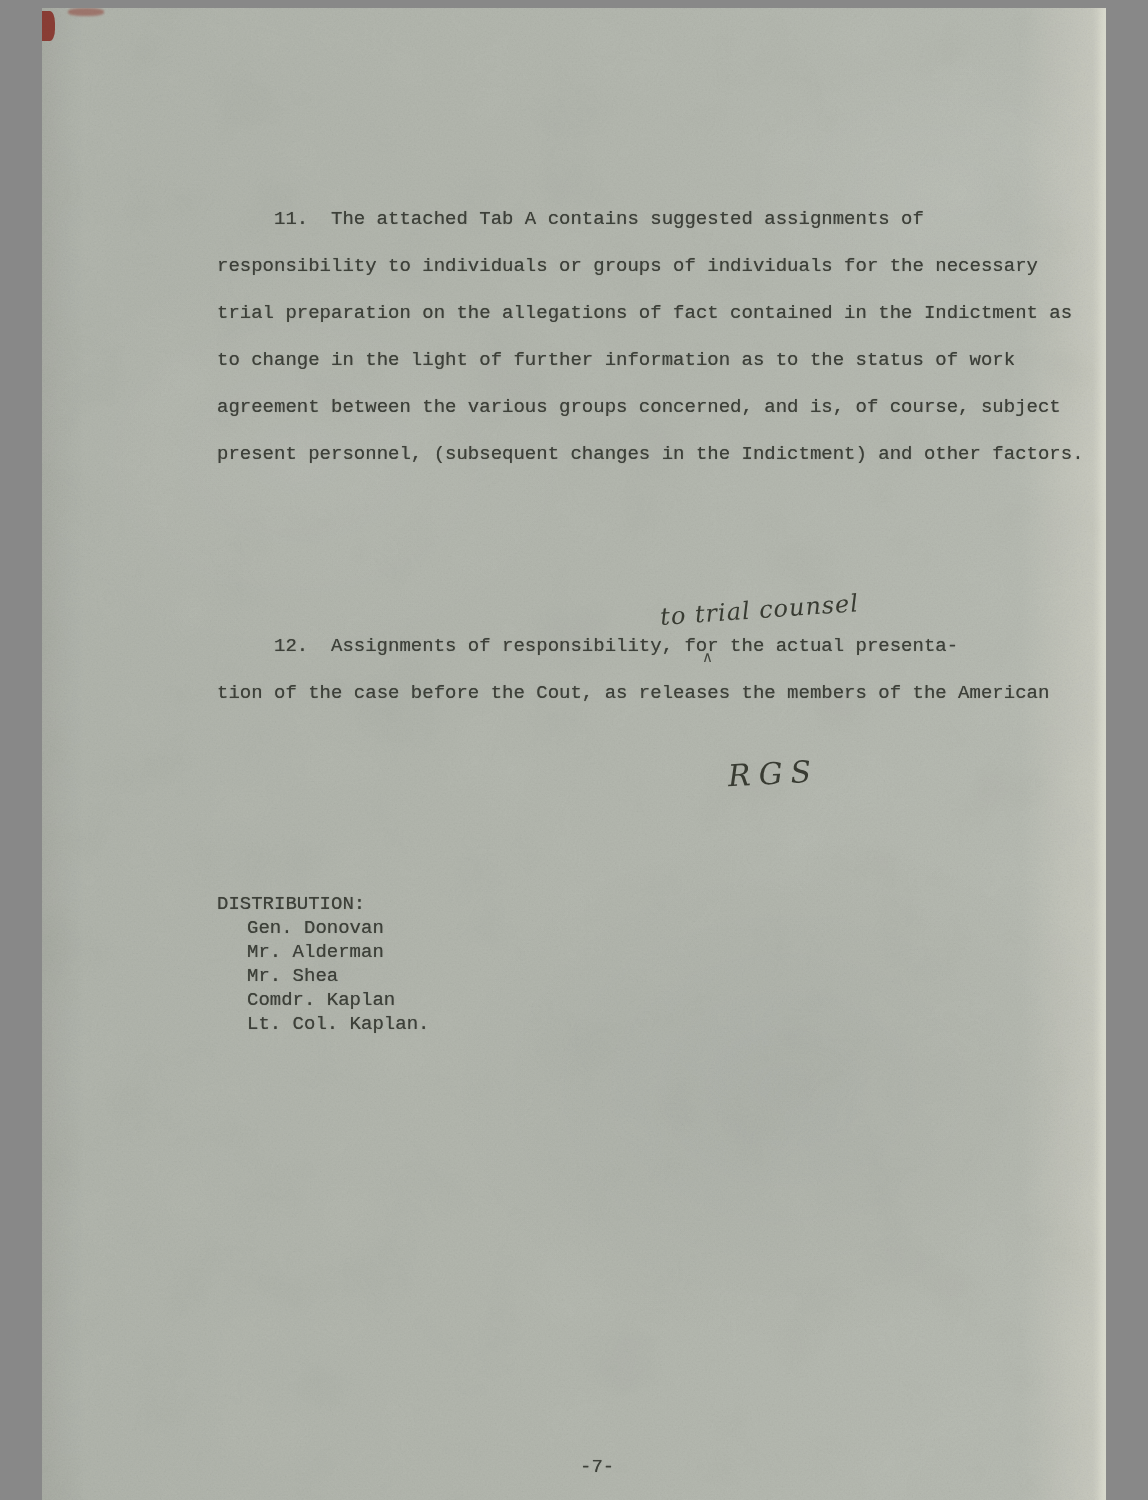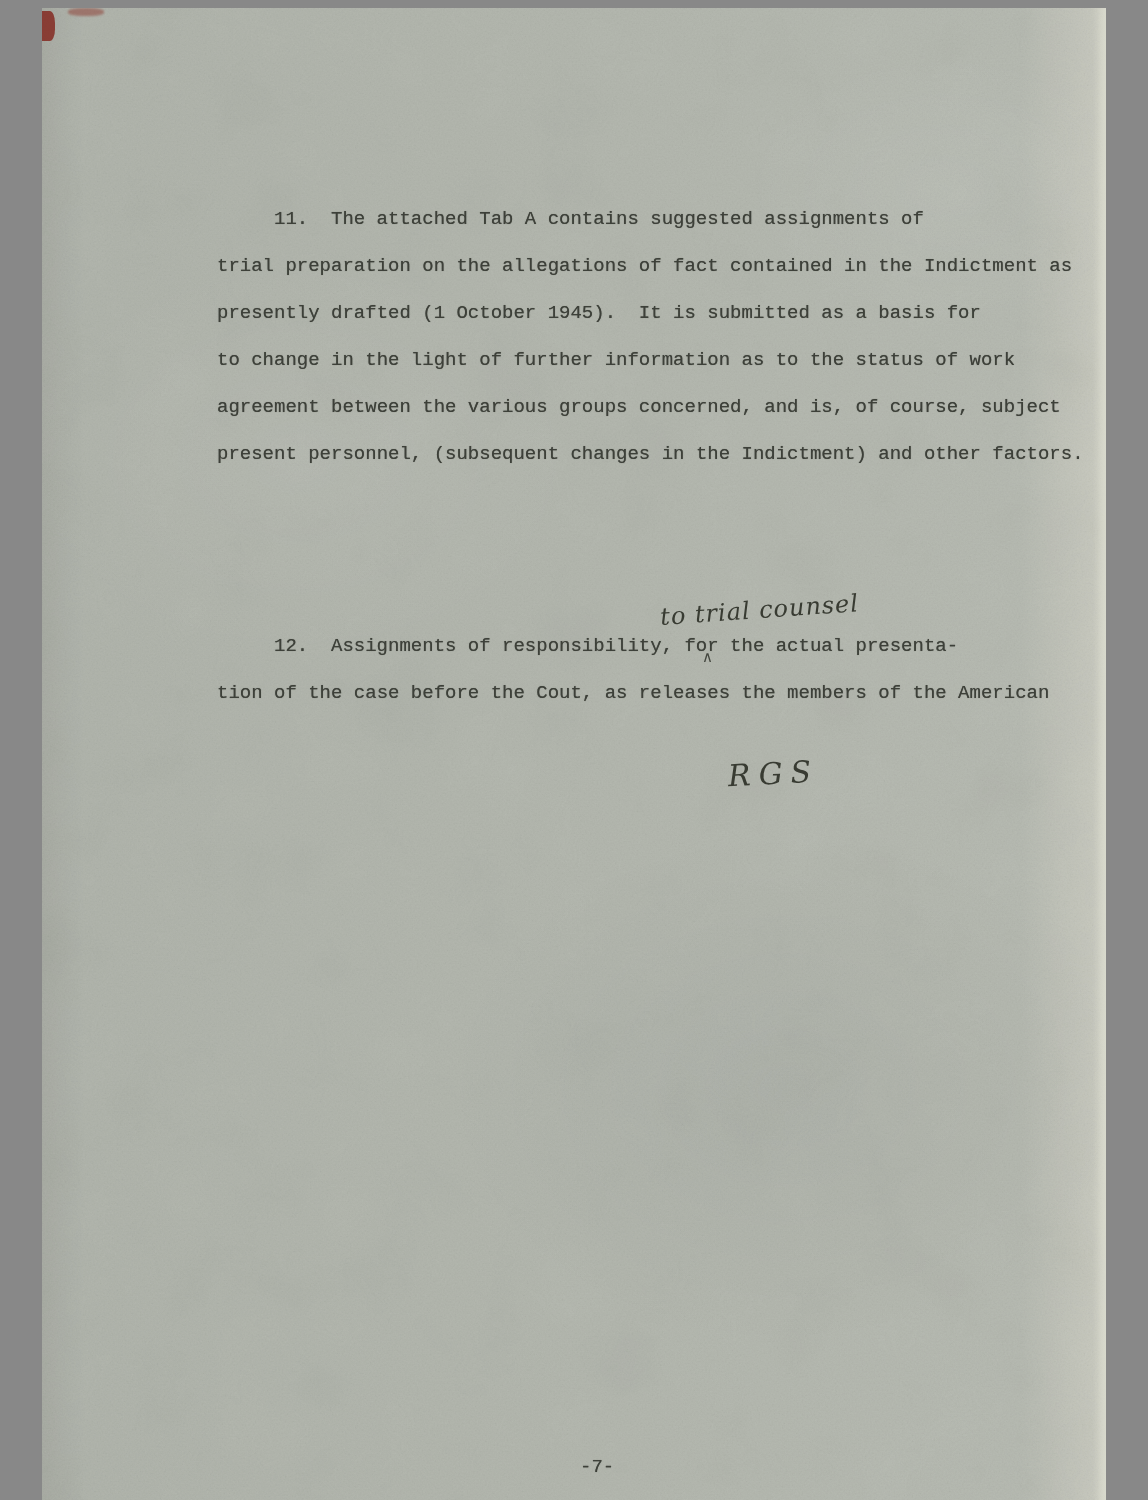--- a/index.html
+++ b/index.html
@@ -122,35 +122,43 @@
 
   <div class="red-mark-1"></div>
   <div class="red-mark-2"></div>
   <div class="edge-right"></div>
   <div class="edge-bottom"></div>
 
   <div class="typed">
 
     <section class="para" style="top:188px">
       <div class="line first">11.  The attached Tab A contains suggested assignments of</div>
+      <div class="line">responsibility to individuals or groups of individuals for the necessary</div>
       <div class="line">trial preparation on the allegations of fact contained in the Indictment as</div>
-      <div class="line">presently drafted (1 October 1945).  It is submitted as a basis for</div>
       <div class="line">to change in the light of further information as to the status of work</div>
       <div class="line">agreement between the various groups concerned, and is, of course, subject</div>
       <div class="line">present personnel, (subsequent changes in the Indictment) and other factors.</div>
     </section>
 
     <div class="hand insertion">to trial counsel</div>
     <div class="hand caret">∧</div>
 
     <section class="para" style="top:615px">
       <div class="line first">12.  Assignments of responsibility, for the actual presenta-</div>
       <div class="line">tion of the case before the Cout, as releases the members of the American</div>
     </section>
 
     <div class="hand initials">RGS</div>
 
 
+    <section class="distribution">
+      <div class="line">DISTRIBUTION:</div>
+      <div class="line item">Gen. Donovan</div>
+      <div class="line item">Mr. Alderman</div>
+      <div class="line item">Mr. Shea</div>
+      <div class="line item">Comdr. Kaplan</div>
+      <div class="line item">Lt. Col. Kaplan.</div>
+    </section>
 
     <div class="pagenum">-7-</div>
 
   </div>
 </div>
 
 </body></html>

